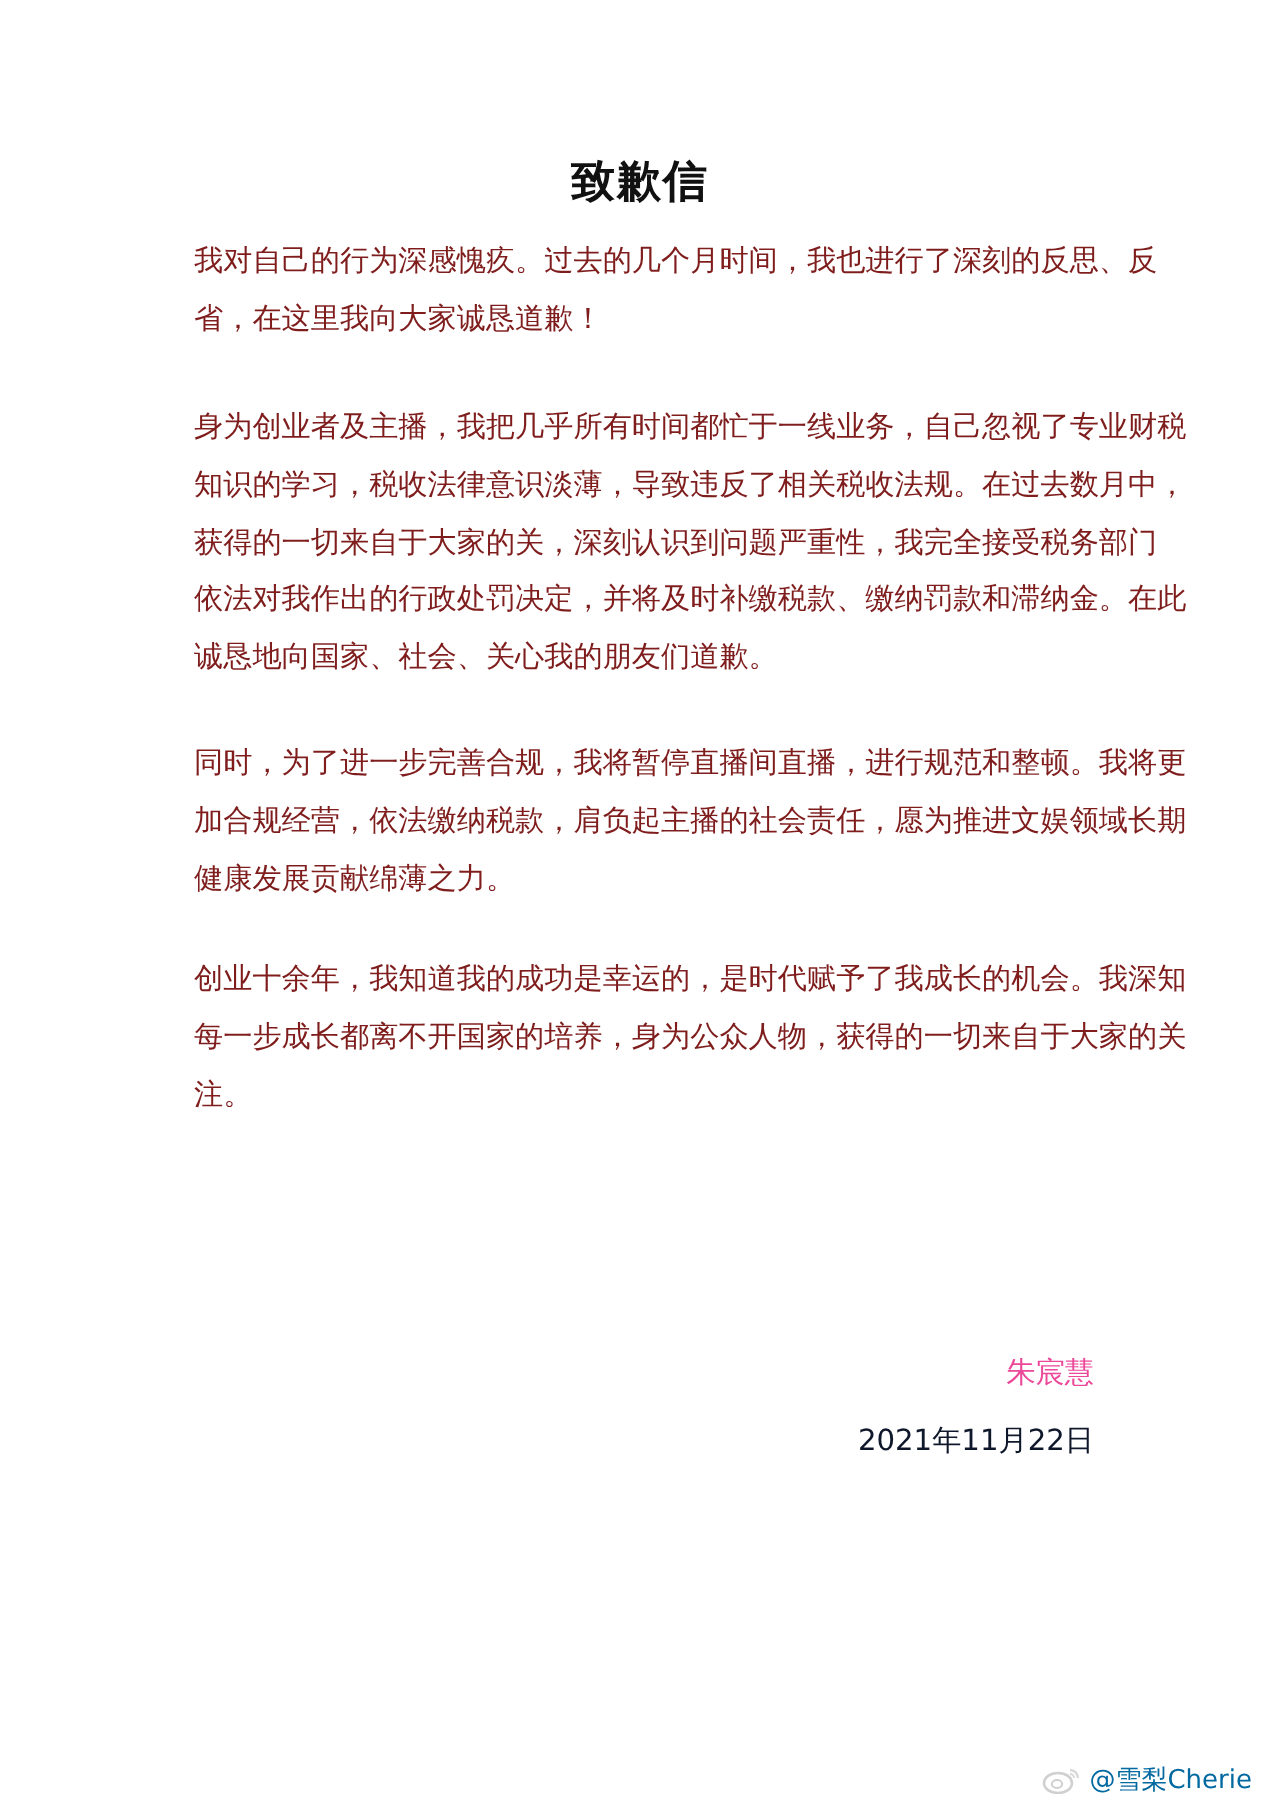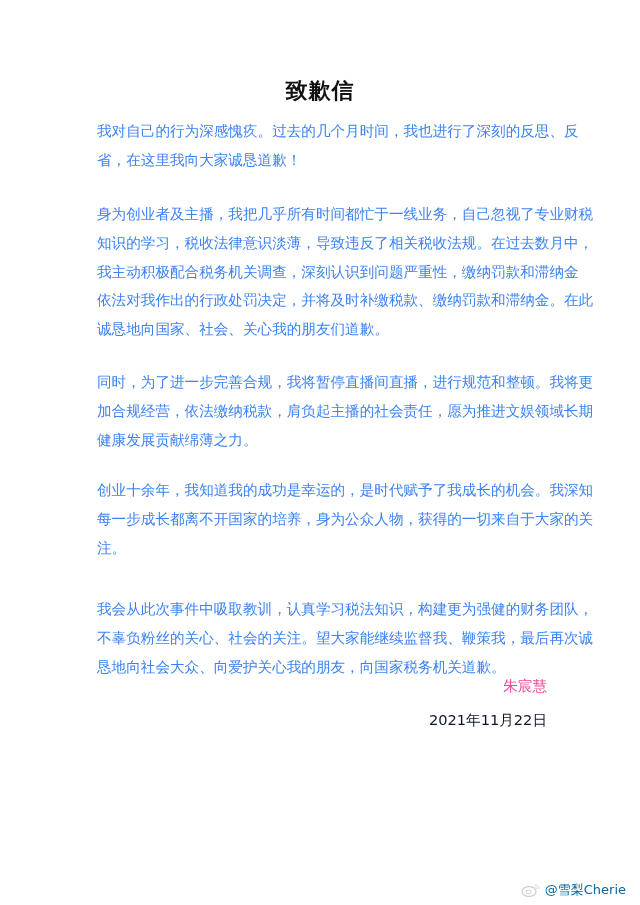--- a/index.html
+++ b/index.html
@@ -31,21 +31,21 @@
       font-weight: bold;
       letter-spacing: 1px;
       color: #111;
     }
     .body-text {
       position: absolute;
       left: 97px;
       width: 452px;
       font-size: 14.6px;
       line-height: 28.8px;
-      color: #3b82f6;
+      color: #7f1d1d;
     }
     .line {
       display: block;
       white-space: nowrap;
       height: 28.8px;
     }
     .signature {
       position: absolute;
       right: 93px;
       top: 677px;
@@ -84,42 +84,37 @@
   <div class="title">致歉信</div>
 
   <div class="body-text" id="p0" style="top: 117px;">
     <span class="line">我对自己的行为深感愧疚。过去的几个月时间，我也进行了深刻的反思、反</span>
     <span class="line">省，在这里我向大家诚恳道歉！</span>
   </div>
 
   <div class="body-text" id="p1" style="top: 200px;">
     <span class="line">身为创业者及主播，我把几乎所有时间都忙于一线业务，自己忽视了专业财税</span>
     <span class="line">知识的学习，税收法律意识淡薄，导致违反了相关税收法规。在过去数月中，</span>
-    <span class="line">我主动积极配合税务机关调查，深刻认识到问题严重性，缴纳罚款和滞纳金</span>
+    <span class="line">获得的一切来自于大家的关，深刻认识到问题严重性，我完全接受税务部门</span>
     <span class="line">依法对我作出的行政处罚决定，并将及时补缴税款、缴纳罚款和滞纳金。在此</span>
     <span class="line">诚恳地向国家、社会、关心我的朋友们道歉。</span>
   </div>
 
   <div class="body-text" id="p2" style="top: 368px;">
     <span class="line">同时，为了进一步完善合规，我将暂停直播间直播，进行规范和整顿。我将更</span>
     <span class="line">加合规经营，依法缴纳税款，肩负起主播的社会责任，愿为推进文娱领域长期</span>
     <span class="line">健康发展贡献绵薄之力。</span>
   </div>
 
   <div class="body-text" id="p3" style="top: 476px;">
     <span class="line">创业十余年，我知道我的成功是幸运的，是时代赋予了我成长的机会。我深知</span>
     <span class="line">每一步成长都离不开国家的培养，身为公众人物，获得的一切来自于大家的关</span>
     <span class="line">注。</span>
   </div>
 
-  <div class="body-text" id="p4" style="top: 595px;">
-    <span class="line">我会从此次事件中吸取教训，认真学习税法知识，构建更为强健的财务团队，</span>
-    <span class="line">不辜负粉丝的关心、社会的关注。望大家能继续监督我、鞭策我，最后再次诚</span>
-    <span class="line">恳地向社会大众、向爱护关心我的朋友，向国家税务机关道歉。</span>
-  </div>
 
   <div class="signature">朱宸慧</div>
   <div class="date">2021年11月22日</div>
 
   <div class="watermark">
     <span class="weibo-icon">
       <svg width="20" height="14" viewBox="0 0 20 14">
         <ellipse cx="8" cy="8.5" rx="7" ry="5" fill="none" stroke="#d0d0d0" stroke-width="1.3"></ellipse>
         <ellipse cx="7.5" cy="9" rx="2.6" ry="2" fill="none" stroke="#d0d0d0" stroke-width="1"></ellipse>
         <path d="M14 2 A4 4 0 0 1 18 6" fill="none" stroke="#d8d8d8" stroke-width="1.2"></path>

